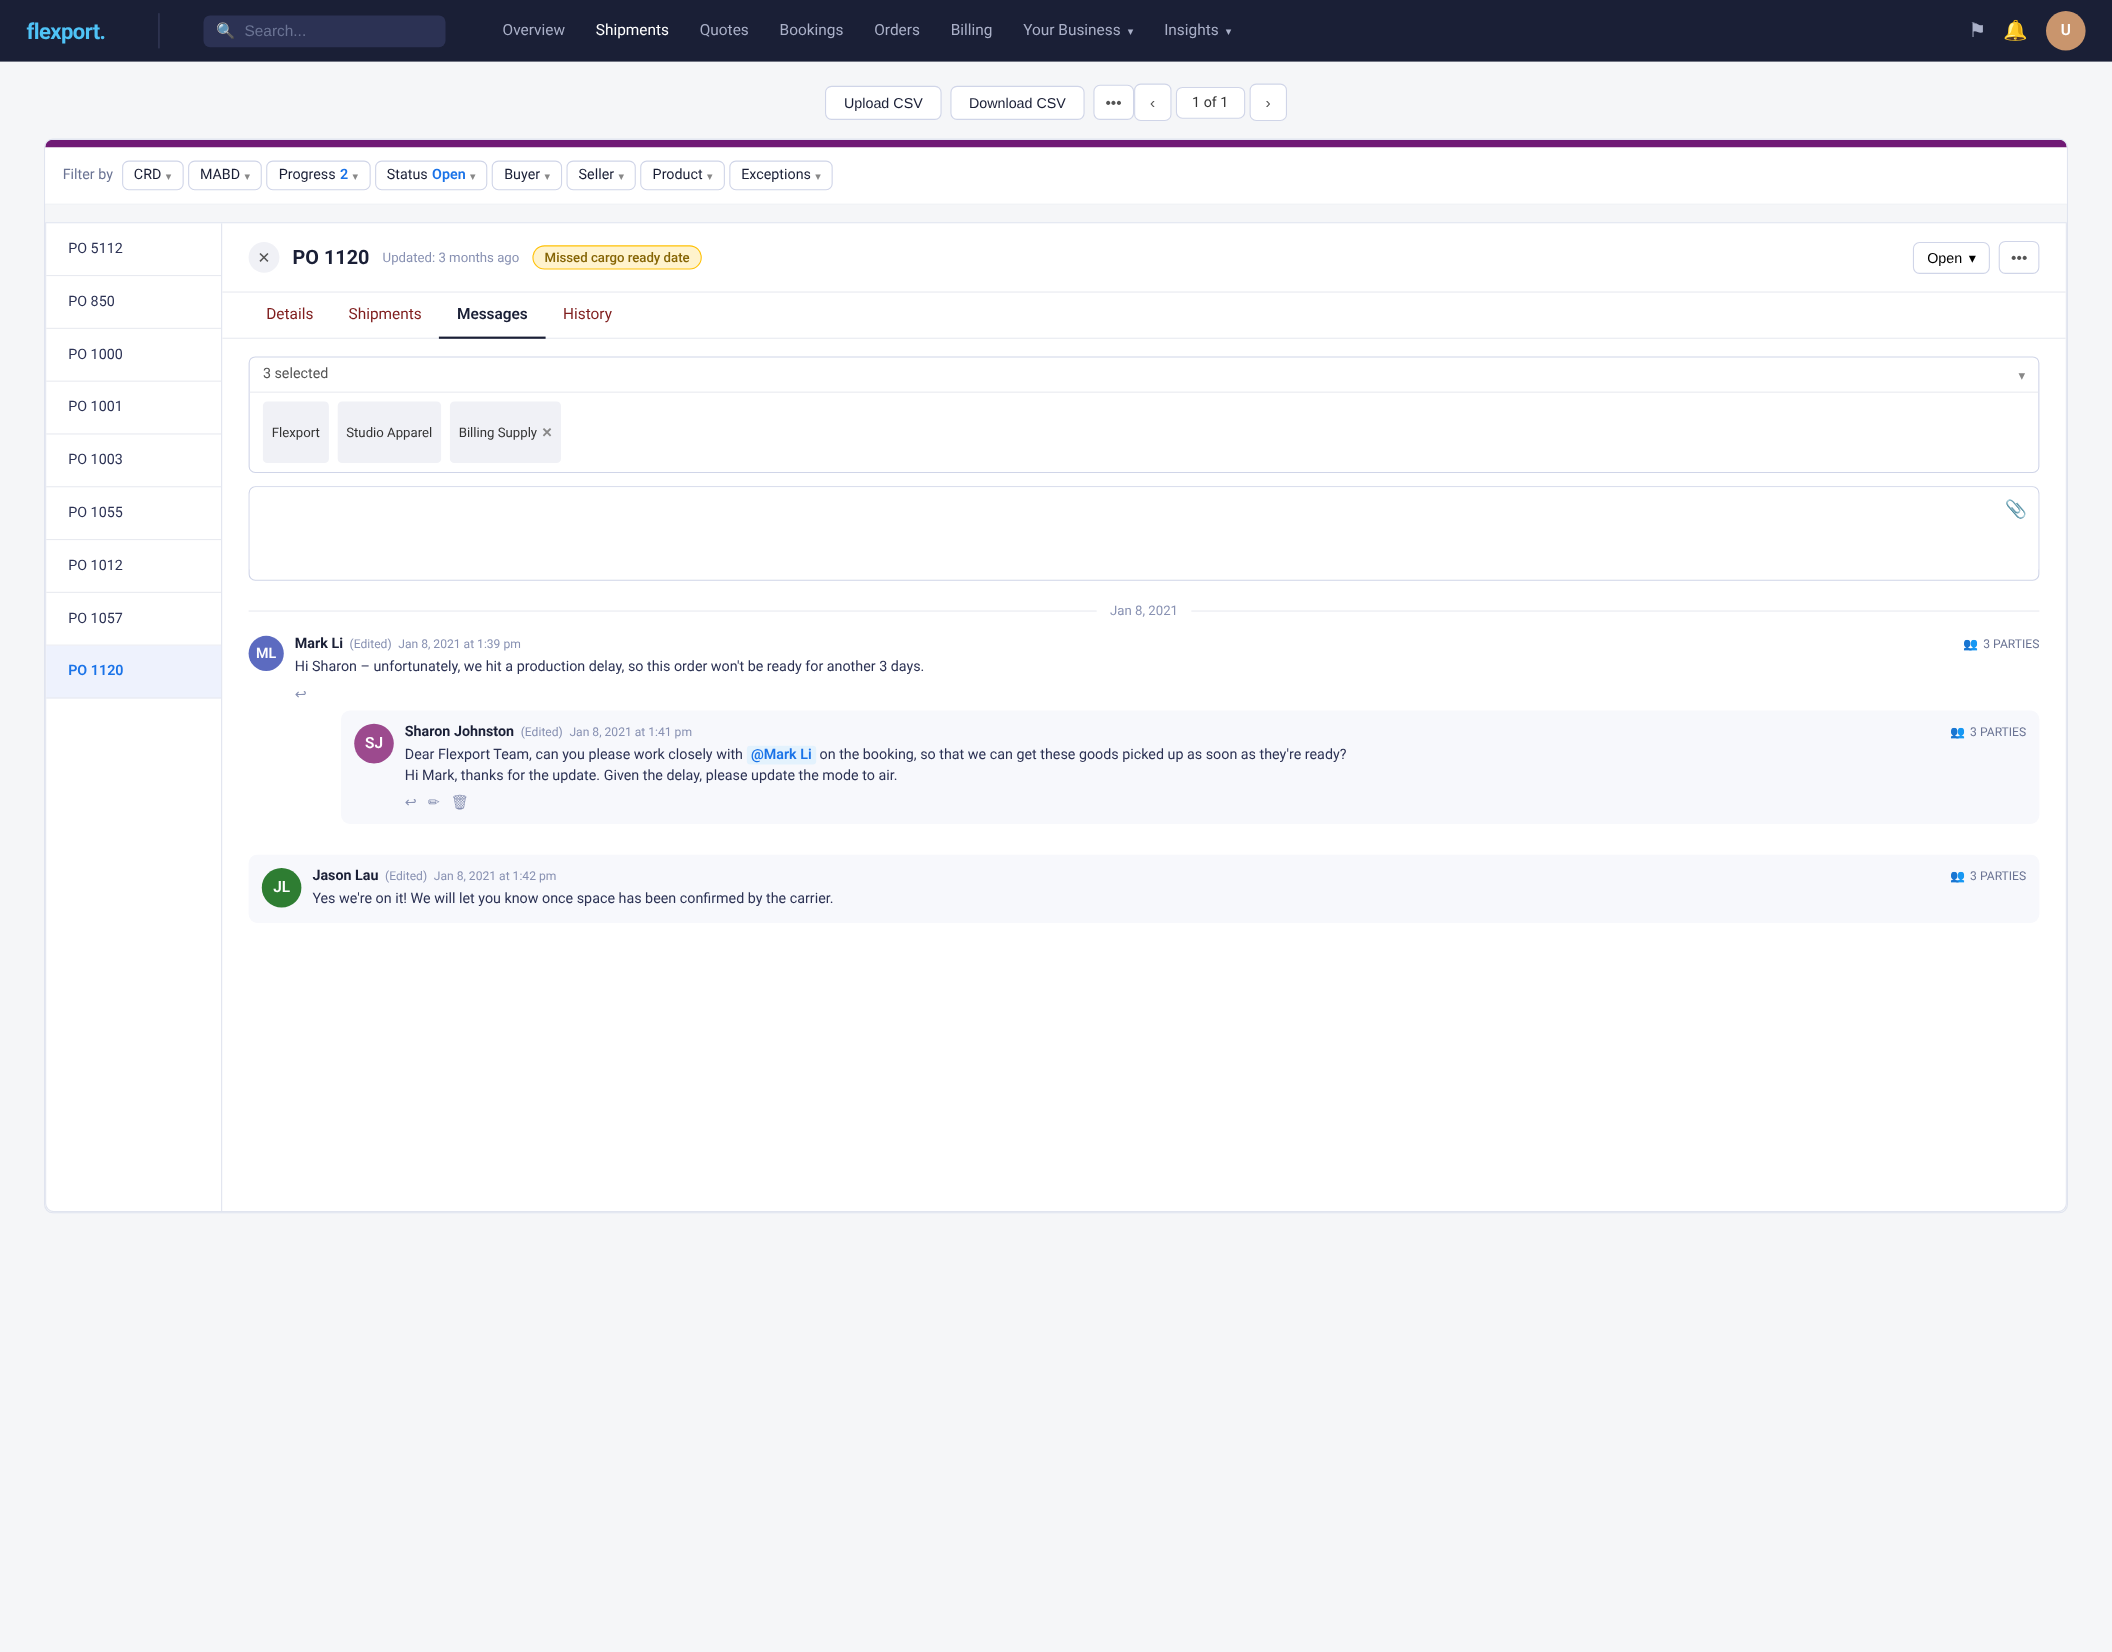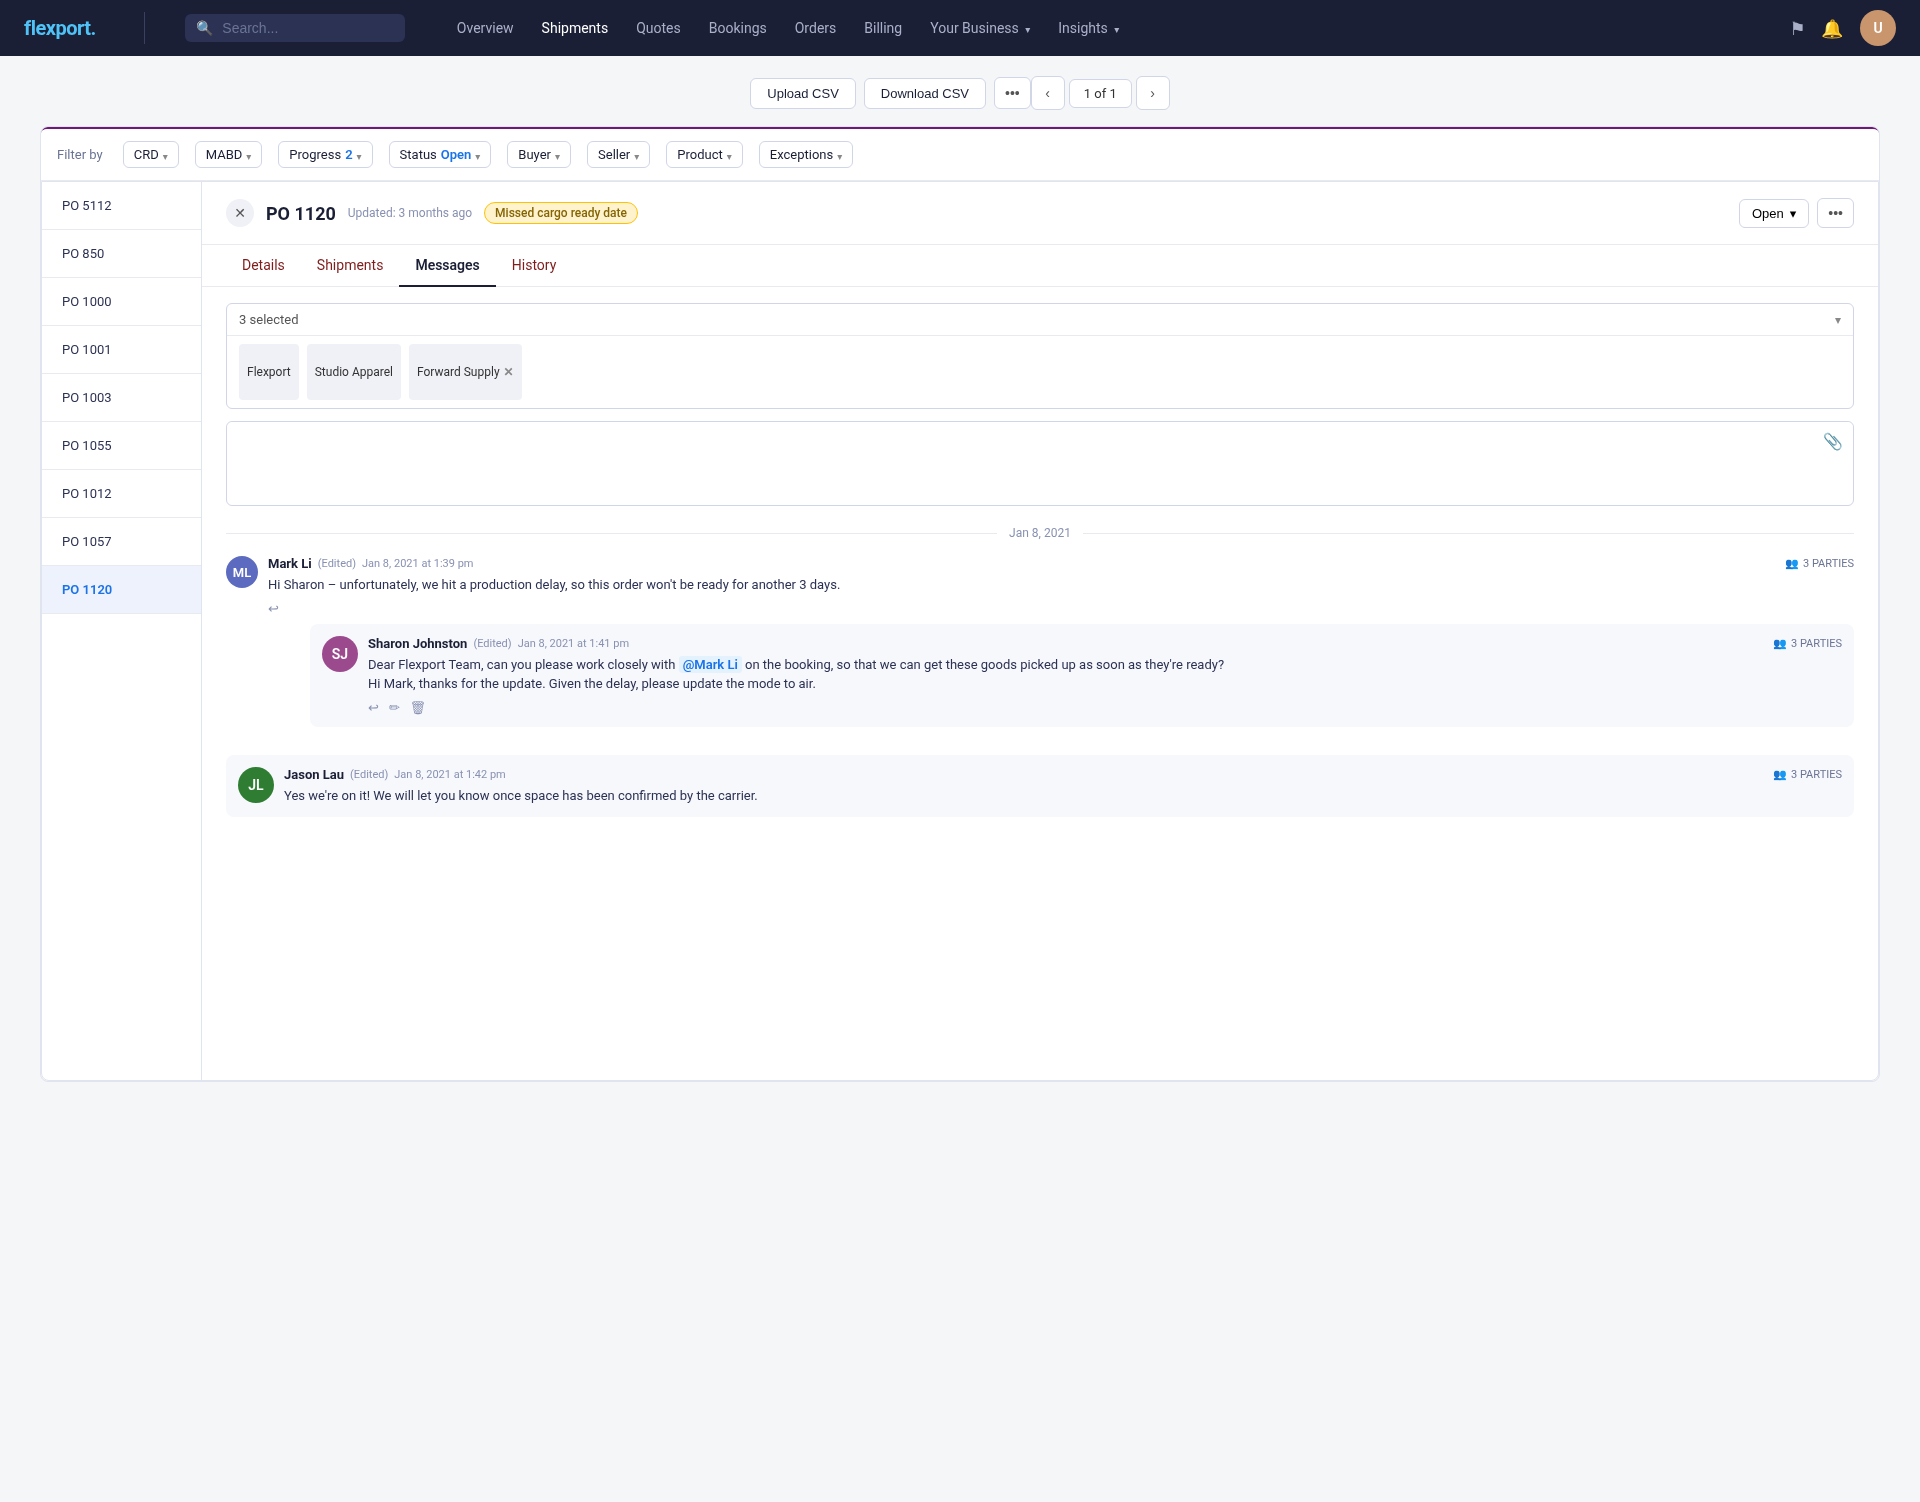--- a/index.html
+++ b/index.html
@@ -140,25 +140,25 @@
       border-radius: 6px;
       padding: 6px 14px;
       font-size: 13px;
       color: #333;
     }
 
     
     .filter-row {
       display: flex;
       align-items: center;
-      gap: 16px;
+      gap: 4px;
       padding: 12px 0;
-      border-top: 2px solid #701a75;
+      border-top: 7px solid #701a75;
       border-bottom: 1px solid #e8eaf0;
-      margin-bottom: 0;
+      margin-bottom: 16px;
       background: #fff;
       padding: 12px 16px;
       border-radius: 6px 6px 0 0;
     }
     .filter-label { font-size: 13px; color: #6b7494; margin-right: 4px; }
     .filter-chip {
       display: flex;
       align-items: flex-end;
       gap: 4px;
       border: 1.5px solid #d0d5e8;
@@ -642,21 +642,21 @@
               <span class="recipients-arrow">▾</span>
             </div>
             <div class="recipients-chips">
               <div class="recipient-chip">
                 <span>Flexport</span>
               </div>
               <div class="recipient-chip">
                 <span>Studio Apparel</span>
               </div>
               <div class="recipient-chip">
-                <span>Forward Supply</span>
+                <span>Billing Supply</span>
                 <span class="recipient-chip-remove">✕</span>
               </div>
             </div>
           </div>
 
           <div class="compose-area">
             <textarea class="compose-textarea" placeholder="" style=""></textarea>
             <span class="compose-attach">📎</span>
           </div>
 

